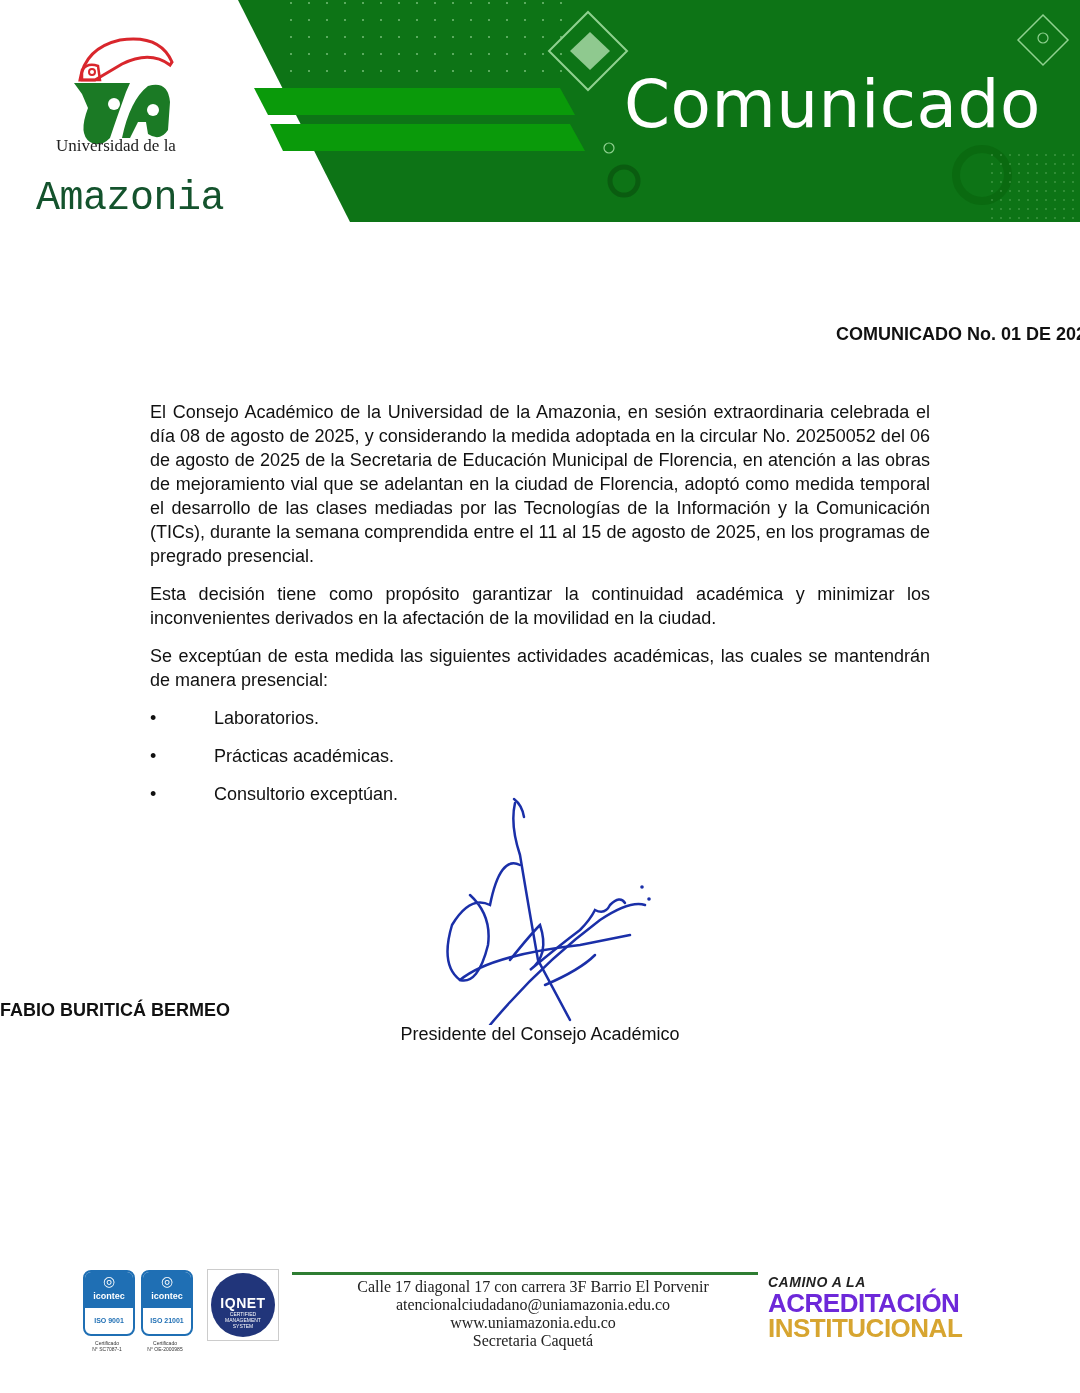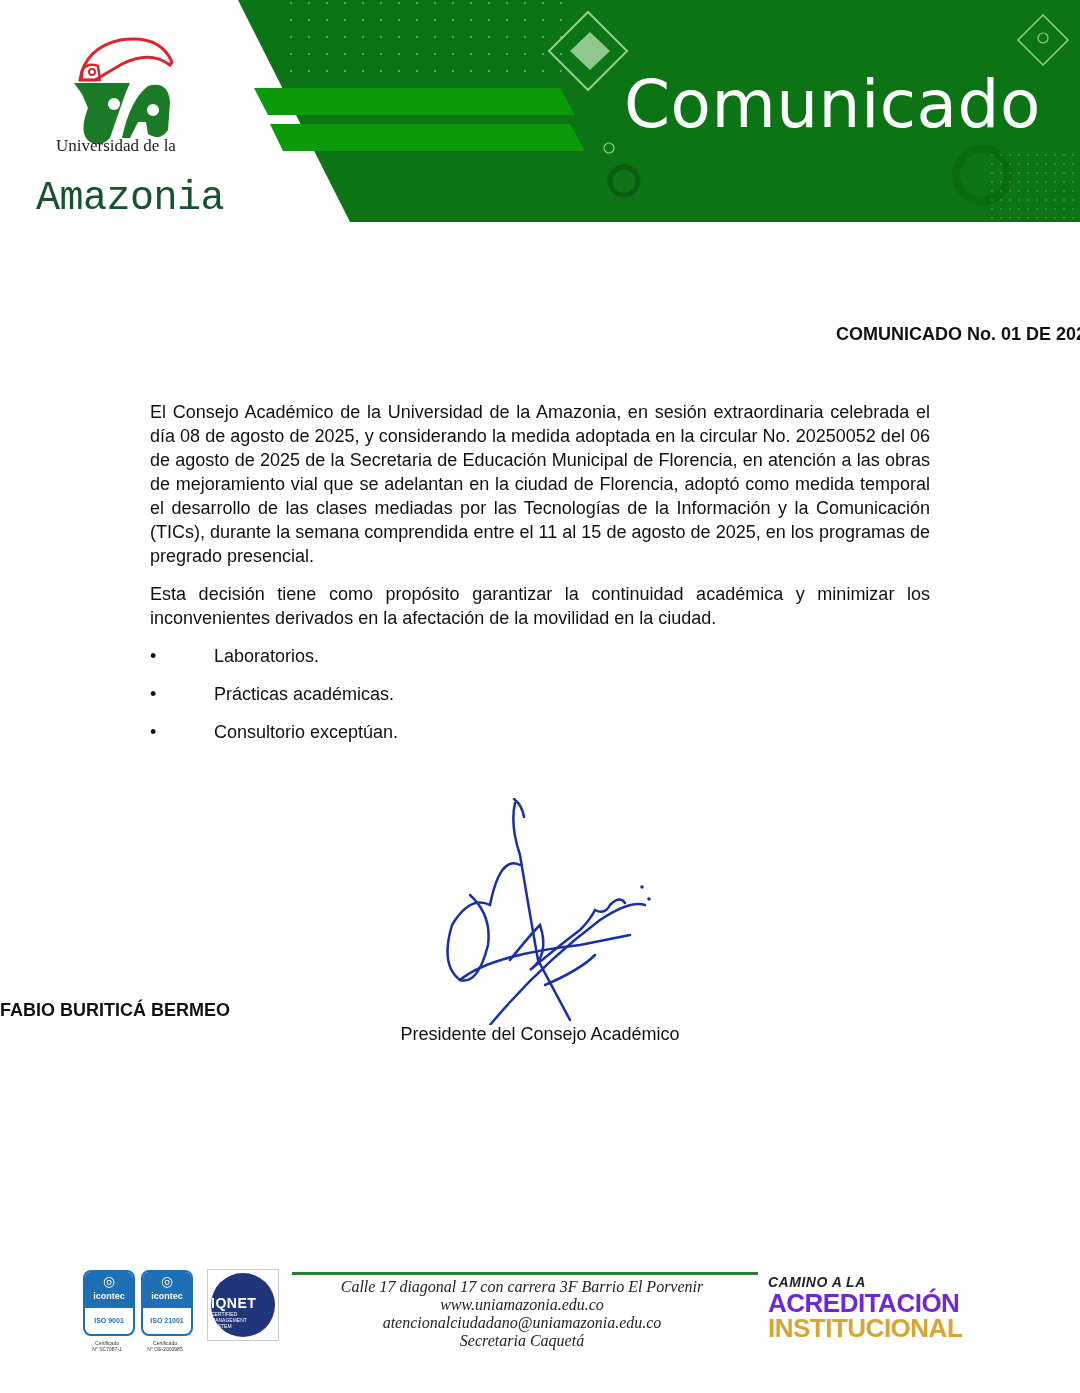--- a/index.html
+++ b/index.html
@@ -28,26 +28,26 @@
   .signer-role { position: absolute; left: 0; width: 1080px; top: 1024px; text-align: center; font-size: 18px; }
 
   
   .cert { position: absolute; top: 1270px; width: 48px; height: 62px; border: 2px solid #1f6fb4; border-radius: 8px; overflow: hidden; background: #fff; }
   .cert-top { height: 36px; background: #1f6fb4; color: #fff; text-align: center; }
   .cert-brand { font-size: 9px; font-weight: bold; display: block; margin-top: 1px; }
   .cert-iso { font-size: 7px; color: #1f6fb4; font-weight: bold; text-align: center; margin-top: 9px; }
   .cert-caption { position: absolute; top: 1340px; width: 56px; font-size: 5px; text-align: center; line-height: 6px; color: #333; }
 
   .iqnet { position: absolute; left: 207px; top: 1269px; width: 70px; height: 70px; border: 1px solid #ccc; }
-  .iqnet-circle { position: absolute; left: 3px; top: 3px; width: 64px; height: 64px; border-radius: 50%; background: #21357a; color: #fff; }
+  .iqnet-circle { position: absolute; left: 3px; top: 3px; width: 64px; height: 64px; border-radius: 50%; background: #21357a; color: #fff; text-align: center; }
   .iqnet-main { font-size: 14px; font-weight: bold; margin-top: 22px; display: block; letter-spacing: 0.5px; }
   .iqnet-sub { font-size: 5px; display: block; line-height: 6px; }
 
   .footer-rule { position: absolute; left: 292px; top: 1272px; width: 466px; height: 3px; background: #2e7d32; }
-  .footer-address { position: absolute; left: 289px; top: 1278px; width: 466px; text-align: center; font-family: "Liberation Serif", serif; font-size: 16px; line-height: 18px; color: #222; font-style: italic; }
+  .footer-address { position: absolute; left: 300px; top: 1278px; width: 466px; text-align: center; font-family: "Liberation Serif", serif; font-size: 16px; line-height: 18px; color: #222; }
   .footer-address div { white-space: nowrap; }
 
   .accred { position: absolute; left: 768px; top: 1274px; width: 230px; }
   .accred-l1 { font-size: 14px; font-style: italic; font-weight: bold; color: #222; letter-spacing: 0.5px; line-height: 16px; }
   .accred-l2 { font-size: 26px; font-weight: bold; color: #6d28d9; line-height: 26px; letter-spacing: -0.5px; }
   .accred-l3 { font-size: 26px; font-weight: bold; color: #d7a530; line-height: 24px; letter-spacing: -0.5px; }
 </style>
 </head>
 <body>
 
@@ -89,20 +89,21 @@
     <div class="logo-text-small">Universidad de la</div>
     <div class="logo-text-big">Amazonia</div>
   </div>
 </div>
 
 <div class="doc-title">COMUNICADO No. 01 DE 2025</div>
 
 <div class="doc-body">
   <p class="para">El Consejo Académico de la Universidad de la Amazonia, en sesión extraordinaria celebrada el día 08 de agosto de 2025, y considerando la medida adoptada en la circular No. 20250052 del 06 de agosto de 2025 de la Secretaria de Educación Municipal de Florencia, en atención a las obras de mejoramiento vial que se adelantan en la ciudad de Florencia, adoptó como medida temporal el desarrollo de las clases mediadas por las Tecnologías de la Información y la Comunicación (TICs), durante la semana comprendida entre el 11 al 15 de agosto de 2025, en los programas de pregrado presencial.</p>
   <p class="para">Esta decisión tiene como propósito garantizar la continuidad académica y minimizar los inconvenientes derivados en la afectación de la movilidad en la ciudad.</p>
+  <p class="para">Se exceptúan de esta medida las siguientes actividades académicas, las cuales se mantendrán de manera presencial:</p>
   <ul class="bullets">
     <li class="bullet-item">
       <span class="bullet-dot">•</span>
       <span class="bullet-text">Laboratorios.</span>
     </li>
     <li class="bullet-item">
       <span class="bullet-dot">•</span>
       <span class="bullet-text">Prácticas académicas.</span>
     </li>
     <li class="bullet-item">
@@ -159,22 +160,22 @@
       <span class="iqnet-main">IQNET</span>
       <span class="iqnet-sub">CERTIFIED</span>
       <span class="iqnet-sub">MANAGEMENT</span>
       <span class="iqnet-sub">SYSTEM</span>
     </div>
   </div>
 
   <div class="footer-rule"></div>
   <div class="footer-address">
     <div>Calle 17 diagonal 17 con carrera 3F Barrio El Porvenir</div>
+    <div>atencionalciudadano@uniamazonia.edu.co</div>
     <div>www.uniamazonia.edu.co</div>
-    <div>atencionalciudadano@uniamazonia.edu.co</div>
     <div>Secretaria Caquetá</div>
   </div>
 
   <div class="accred">
     <div class="accred-l1">CAMINO A LA</div>
     <div class="accred-l2">ACREDITACIÓN</div>
     <div class="accred-l3">INSTITUCIONAL</div>
   </div>
 </div>
 

